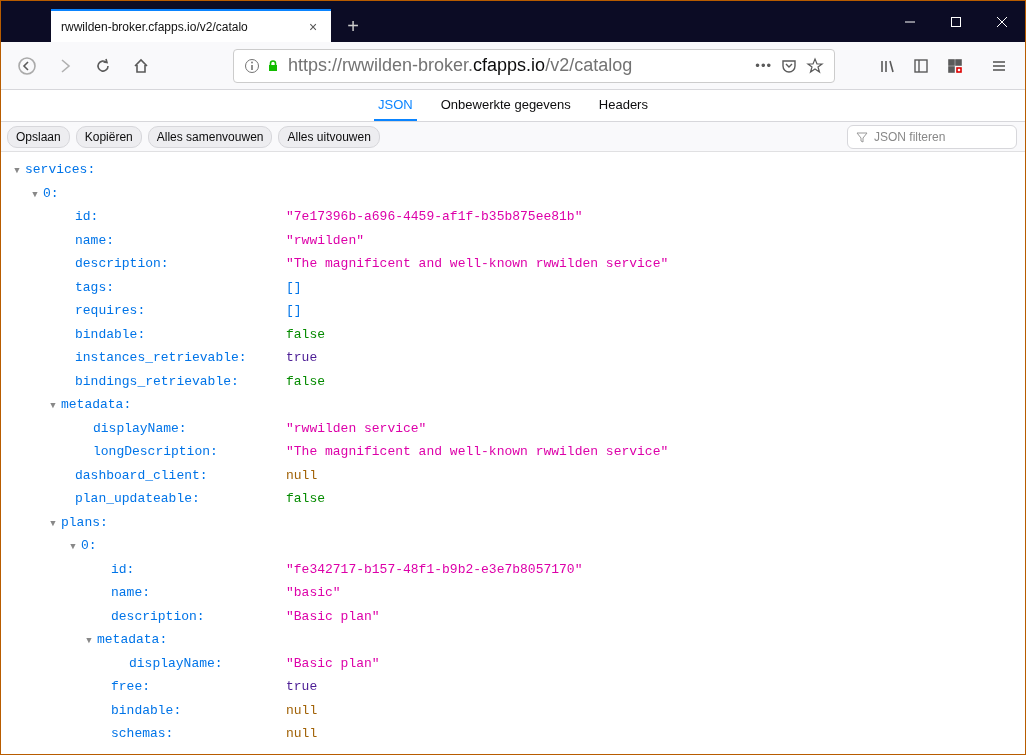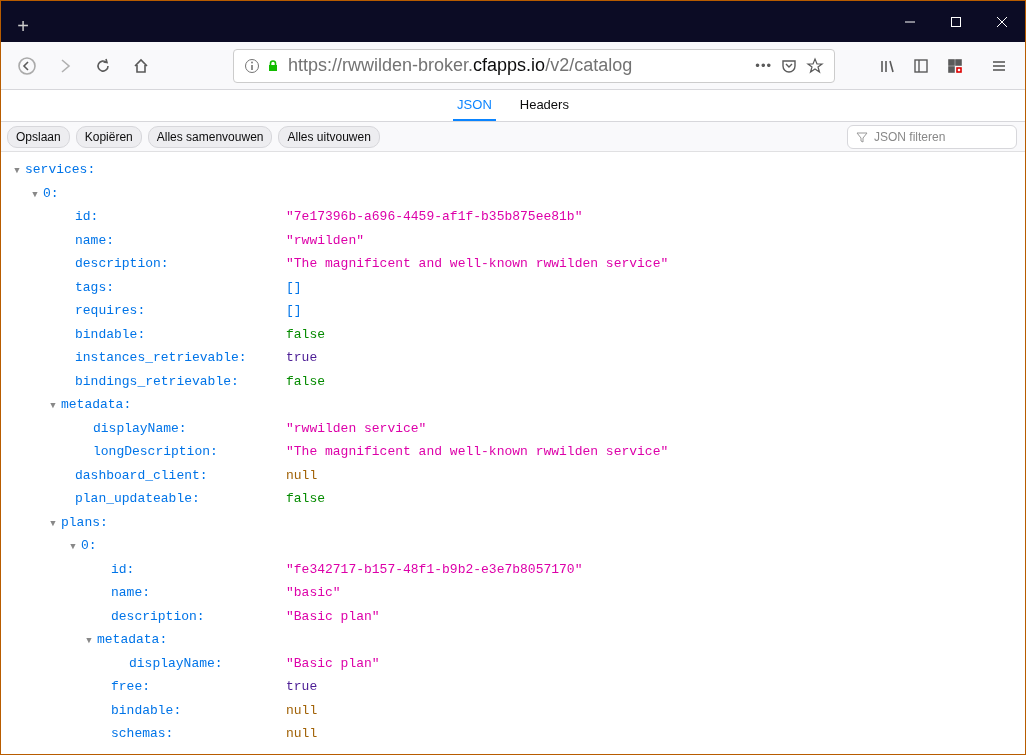--- a/index.html
+++ b/index.html
@@ -111,20 +111,24 @@
   .bool-true { color: #4c1d95; }
   .null { color: #a16207; }
   .bracket { color: #0074e8; }
   .valcol { position: absolute; left: 275px; }
   .padrow { position: relative; height: 23.5px; }
 </style>
 </head>
 <body>
 
 <div class="titlebar">
+  <div class="tab">
+    <span class="tab-title">rwwilden-broker.cfapps.io/v2/catalo</span>
+    <span class="tab-close">×</span>
+  </div>
   <div class="newtab">+</div>
   <div class="winctrls">
     <div class="winbtn">
       <svg width="12" height="12">
           <line x1="1" y1="6" x2="11" y2="6"></line>
         </svg>
     </div>
     <div class="winbtn">
       <svg width="12" height="12">
           <rect x="1.5" y="1.5" width="9" height="9"></rect>
@@ -213,20 +217,21 @@
           <line x1="2" y1="4" x2="14" y2="4" stroke="#5a5a5a" stroke-width="1.6"></line>
           <line x1="2" y1="8" x2="14" y2="8" stroke="#5a5a5a" stroke-width="1.6"></line>
           <line x1="2" y1="12" x2="14" y2="12" stroke="#5a5a5a" stroke-width="1.6"></line>
         </svg>
     </div>
   </div>
 </div>
 
 <div class="viewtabs">
   <div class="viewtab active">JSON</div>
+  <div class="viewtab">Onbewerkte gegevens</div>
   <div class="viewtab">Headers</div>
 </div>
 
 <div class="toolbar">
   <div class="tbtn">Opslaan</div>
   <div class="tbtn">Kopiëren</div>
   <div class="tbtn">Alles samenvouwen</div>
   <div class="tbtn">Alles uitvouwen</div>
   <div class="filterbox">
     <svg width="12" height="12">

